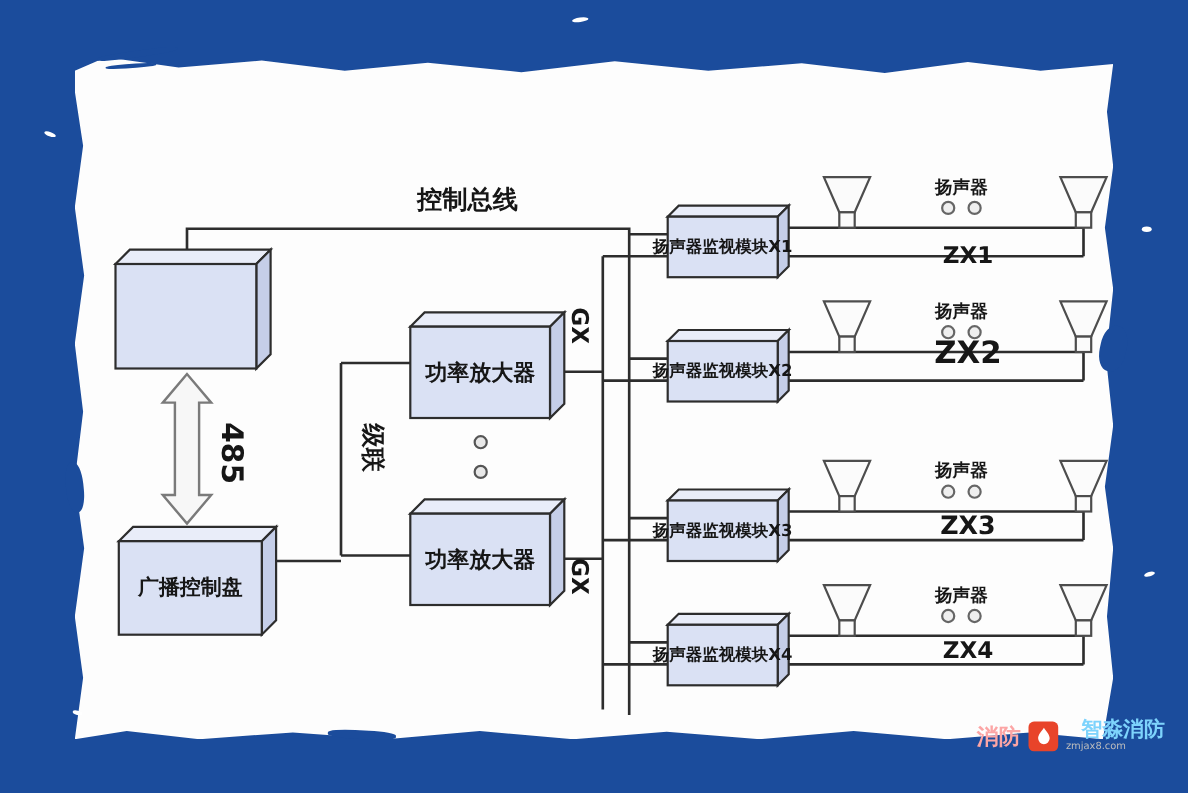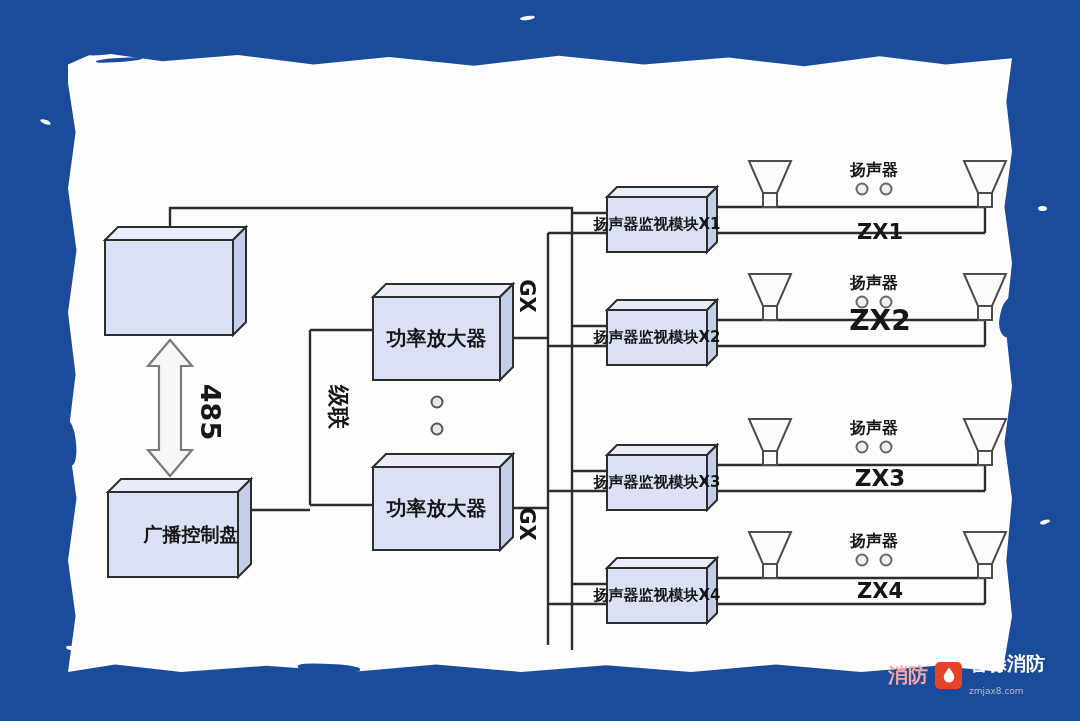--- a/index.html
+++ b/index.html
@@ -20,22 +20,22 @@
     position:absolute;z-index:4;display:flex;align-items:center;justify-content:center;
     font-weight:bold;color:#161616;text-align:center;line-height:1.15;white-space:nowrap;
   }
   .rot90{transform:rotate(90deg);}
   .title{font-size:27px;letter-spacing:1px;}
   .module-label{font-size:15px;}
   .wm{position:absolute;left:888px;top:654px;z-index:5;display:flex;align-items:center;gap:7px;}
   .wm .prefix{color:#fca5a5;font-size:20px;font-weight:bold;}
   .wm .logo{width:27px;height:27px;background:#e8442a;border-radius:5px;display:flex;align-items:center;justify-content:center;}
   .wm .brandcol{display:flex;flex-direction:column;align-items:flex-start;line-height:1;}
-  .wm .brand{color:#ffffff;font-size:19px;font-weight:bold;}
-  .wm .sub{color:#bdbdbd;font-size:9px;margin-top:14px;}
+  .wm .brand{color:#7dd3fc;font-size:19px;font-weight:bold;margin-left:14px;}
+  .wm .sub{color:#bdbdbd;font-size:9px;margin-top:2px;}
 </style>
 </head>
 <body>
 
 <div class="stage">
 
   <div class="paper"></div>
 
   <div class="mark" style="left:88px;top:46px;width:74px;height:6px;transform:rotate(-8deg);border-radius:40%;"></div>
   <div class="mark" style="left:96px;top:58px;width:46px;height:4px;transform:rotate(-4deg);border-radius:40%;"></div>
@@ -168,23 +168,24 @@
       <circle cx="862" cy="302" r="5.5"></circle>
         <circle cx="886" cy="302" r="5.5"></circle>
       <circle cx="862" cy="447" r="5.5"></circle>
         <circle cx="886" cy="447" r="5.5"></circle>
       <circle cx="862" cy="560" r="5.5"></circle>
         <circle cx="886" cy="560" r="5.5"></circle>
     </g>
   </svg>
 
 
-
-
-  <div class="lbl" style="left:126px;top:492px;width:130px;height:85px;font-size:19px;">广播控制盘</div>
+  <div class="lbl" style="left:340px;top:168px;width:170px;height:28px;font-size:23px;">控制总线</div>
+
+
+  <div class="lbl" style="left:108px;top:492px;width:130px;height:85px;font-size:19px;">广播控制盘</div>
 
   <div class="lbl" style="left:373px;top:297px;width:127px;height:83px;font-size:20px;">功率放大器</div>
 
   <div class="lbl" style="left:373px;top:467px;width:127px;height:83px;font-size:20px;">功率放大器</div>
 
   <div class="lbl rot90" style="left:180px;top:397px;width:60px;height:30px;font-size:27px;">485</div>
 
   <div class="lbl rot90" style="left:308px;top:394px;width:60px;height:26px;font-size:22px;">级联</div>
 
   <div class="lbl rot90" style="left:507px;top:283px;width:40px;height:26px;font-size:21px;">GX</div>

